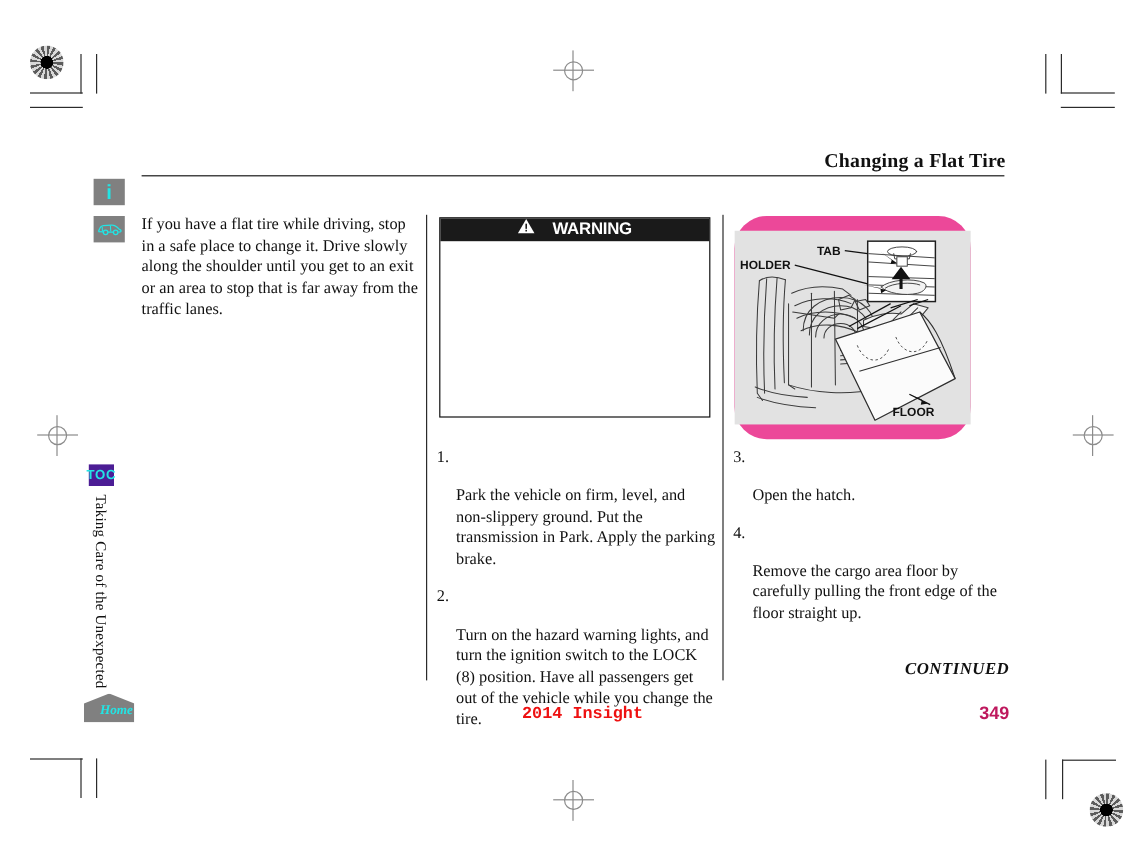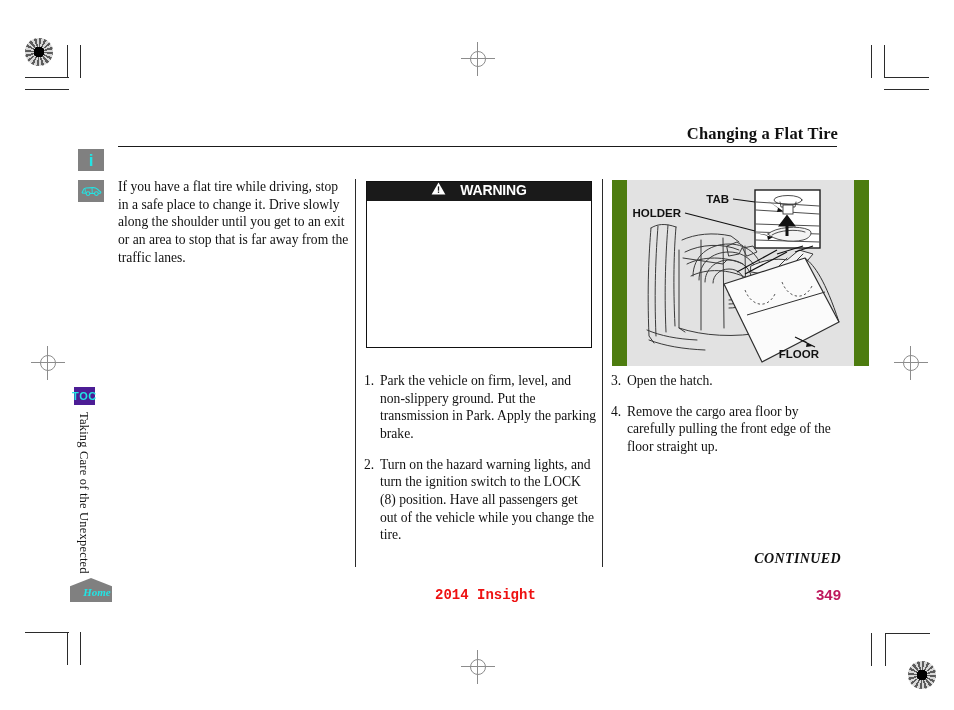--- a/index.html
+++ b/index.html
@@ -149,28 +149,29 @@
   }
   #warning-head .wtri { display: block; }
   #warning-body { height: calc(100% - 19px); }
 
   
   .steps { position: absolute; color: #111; font-size: 13.6px; line-height: 1.30; }
   #steps-mid { left: 364px; top: 372px; width: 232px; }
   #steps-right { left: 611px; top: 372px; width: 232px; }
   .step { display: flex; margin-bottom: 13px; }
   .step .num { width: 16px; flex: 0 0 16px; }
-  .step .txt { flex: 1; }
+  .step .txt { flex: 1; margin-top: 32px; }
 
   
   #illustration {
     position: absolute;
     left: 612px; top: 180px;
-    width: 257px; height: 186px;
-    background: #4d7c0f;
+    width: 197px; height: 186px;
+    background: #ec4899;
+    border-radius: 27px;
   }
   #illustration svg { display: block; width: 100%; height: 100%; }
 
   
   #continued {
     position: absolute;
     right: 113px; top: 551px;
     font-family: "Liberation Serif", serif;
     font-style: italic;
     font-size: 14px;

